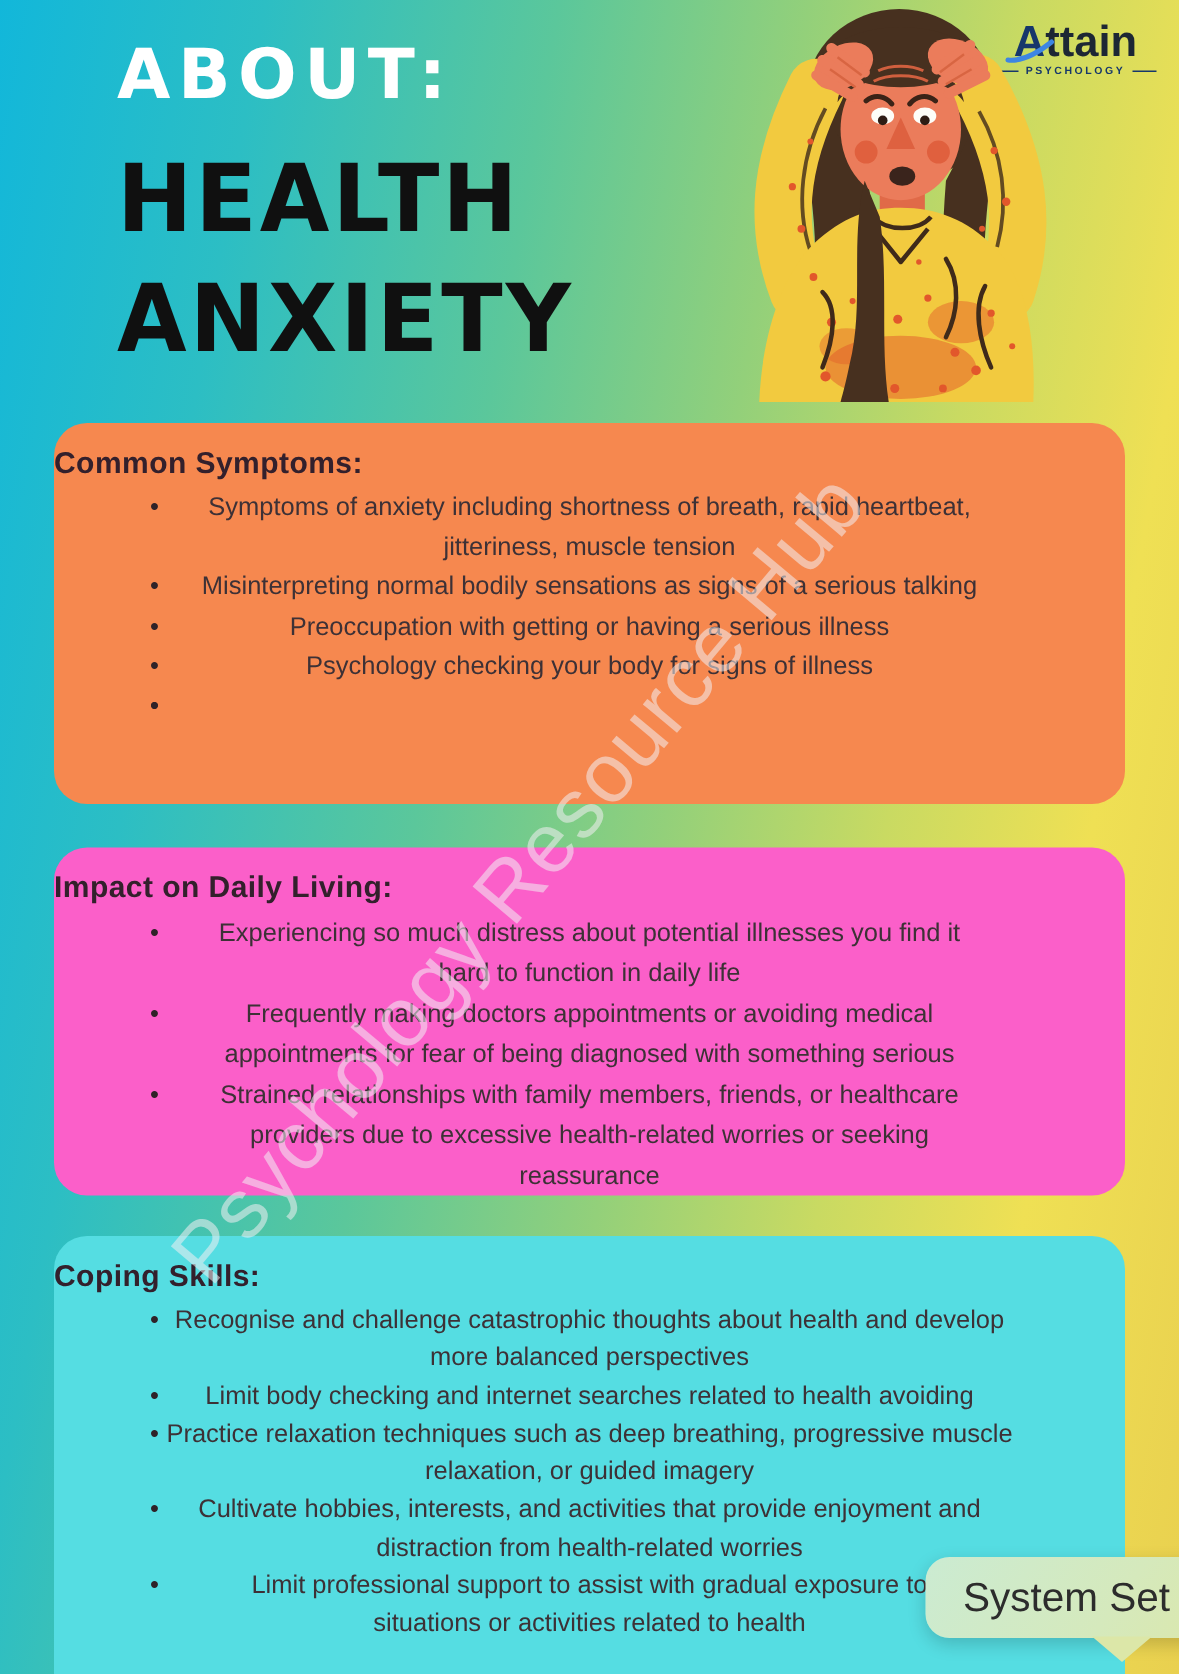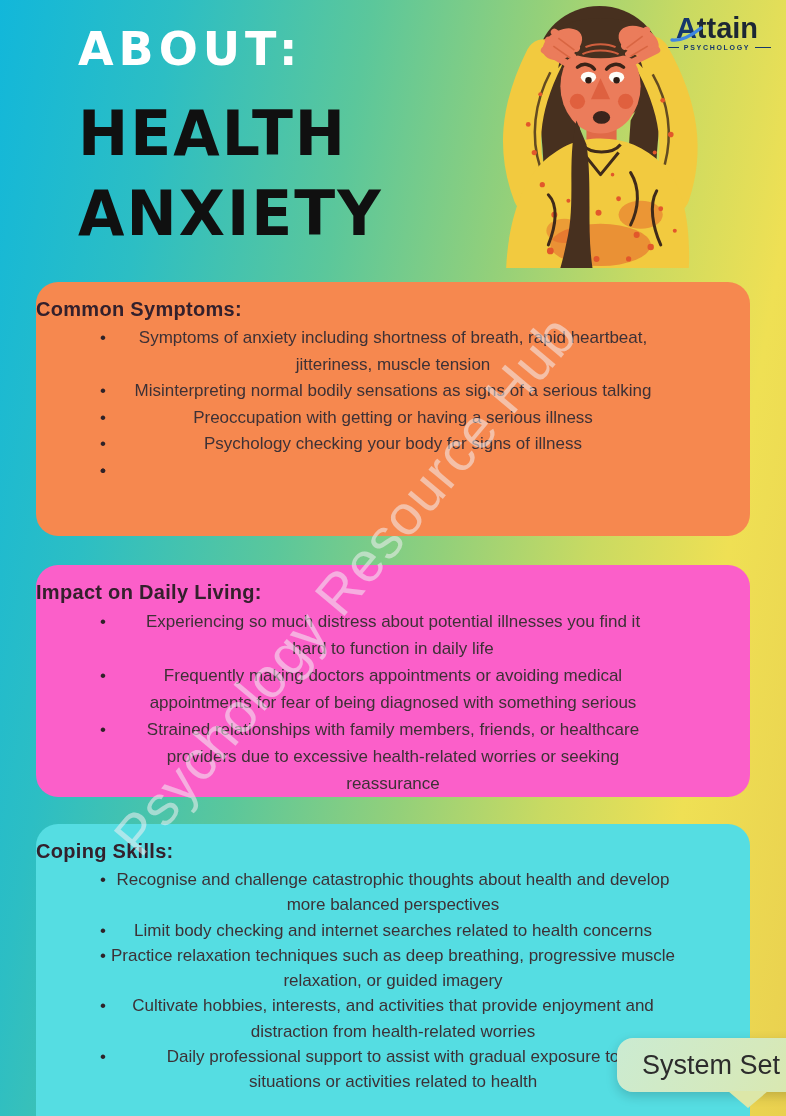--- a/index.html
+++ b/index.html
@@ -231,26 +231,26 @@
 providers due to excessive health-related worries or seeking
 reassurance</span></li>
       </ul>
   </section>
 
   <section class="card card-coping" style="background: rgb(85, 221, 226);">
     <h2>Coping Skills:</h2>
     <ul>
         <li><span class="bullet">•</span><span class="li-text">Recognise and challenge catastrophic thoughts about health and develop
 more balanced perspectives</span></li>
-        <li><span class="bullet">•</span><span class="li-text">Limit body checking and internet searches related to health concerns</span></li>
+        <li><span class="bullet">•</span><span class="li-text">Limit body checking and internet searches related to health avoiding</span></li>
         <li><span class="bullet">•</span><span class="li-text">Practice relaxation techniques such as deep breathing, progressive muscle
 relaxation, or guided imagery</span></li>
         <li><span class="bullet">•</span><span class="li-text">Cultivate hobbies, interests, and activities that provide enjoyment and
 distraction from health-related worries</span></li>
-        <li><span class="bullet">•</span><span class="li-text">Daily professional support to assist with gradual exposure to
+        <li><span class="bullet">•</span><span class="li-text">Limit professional support to assist with gradual exposure to
 situations or activities related to health</span></li>
       </ul>
   </section>
 
   <div class="watermark">Psychology Resource Hub</div>
 
   <div class="tooltip">System Set</div>
 
 </div>
 

